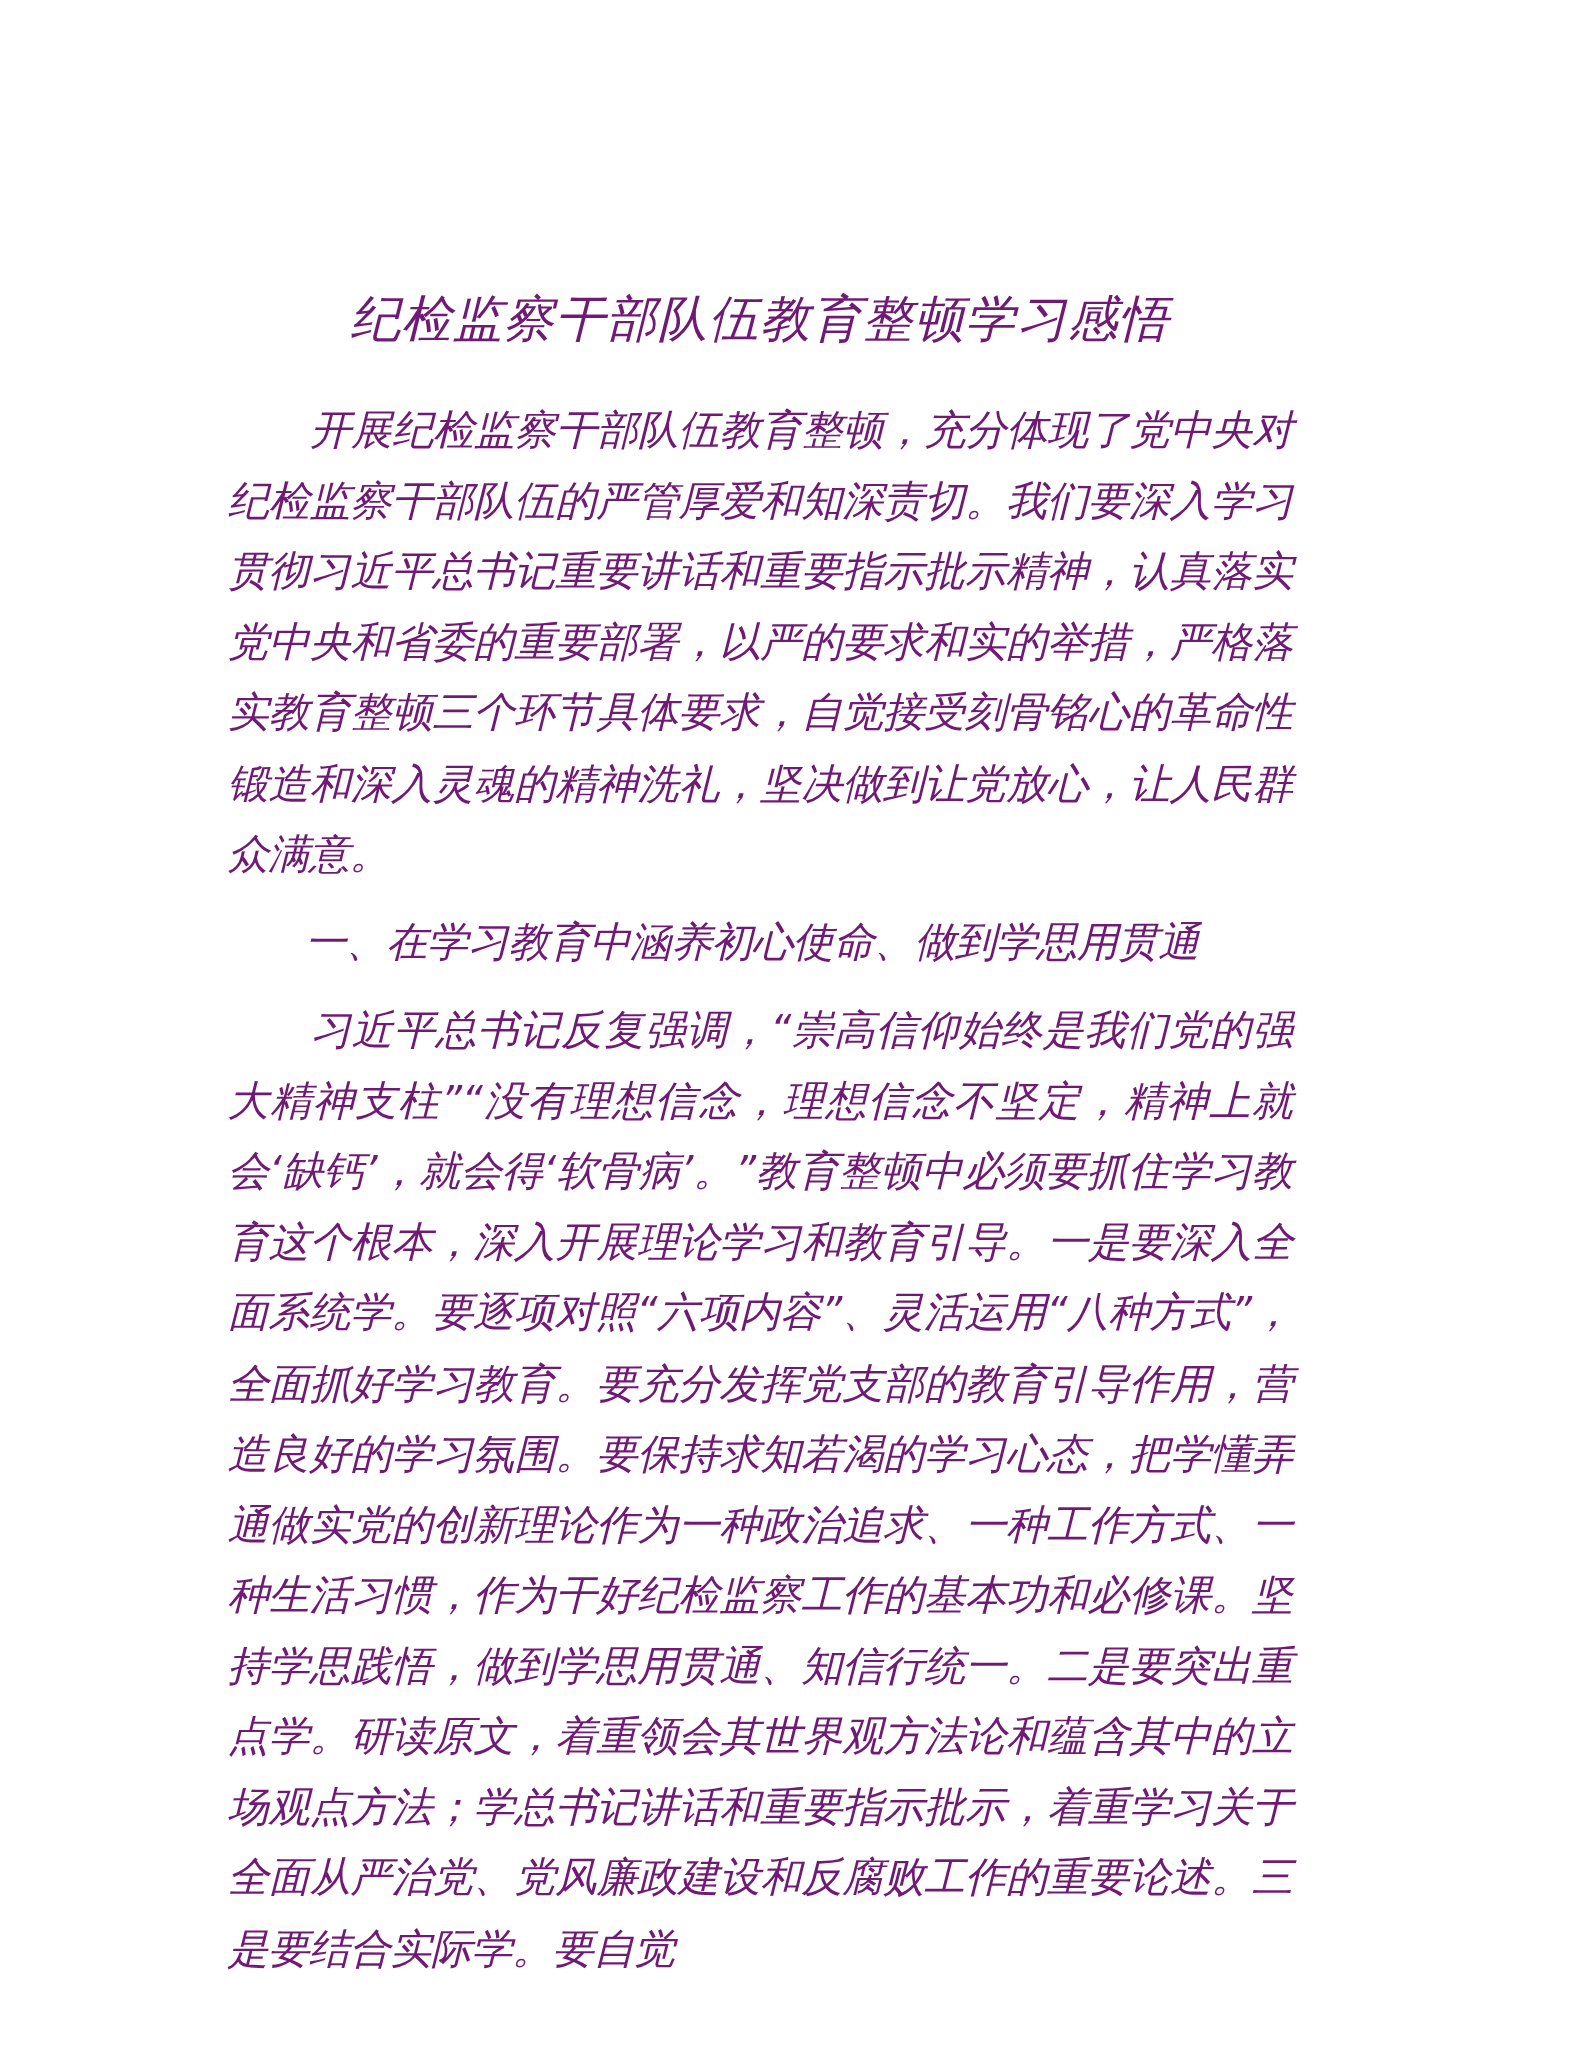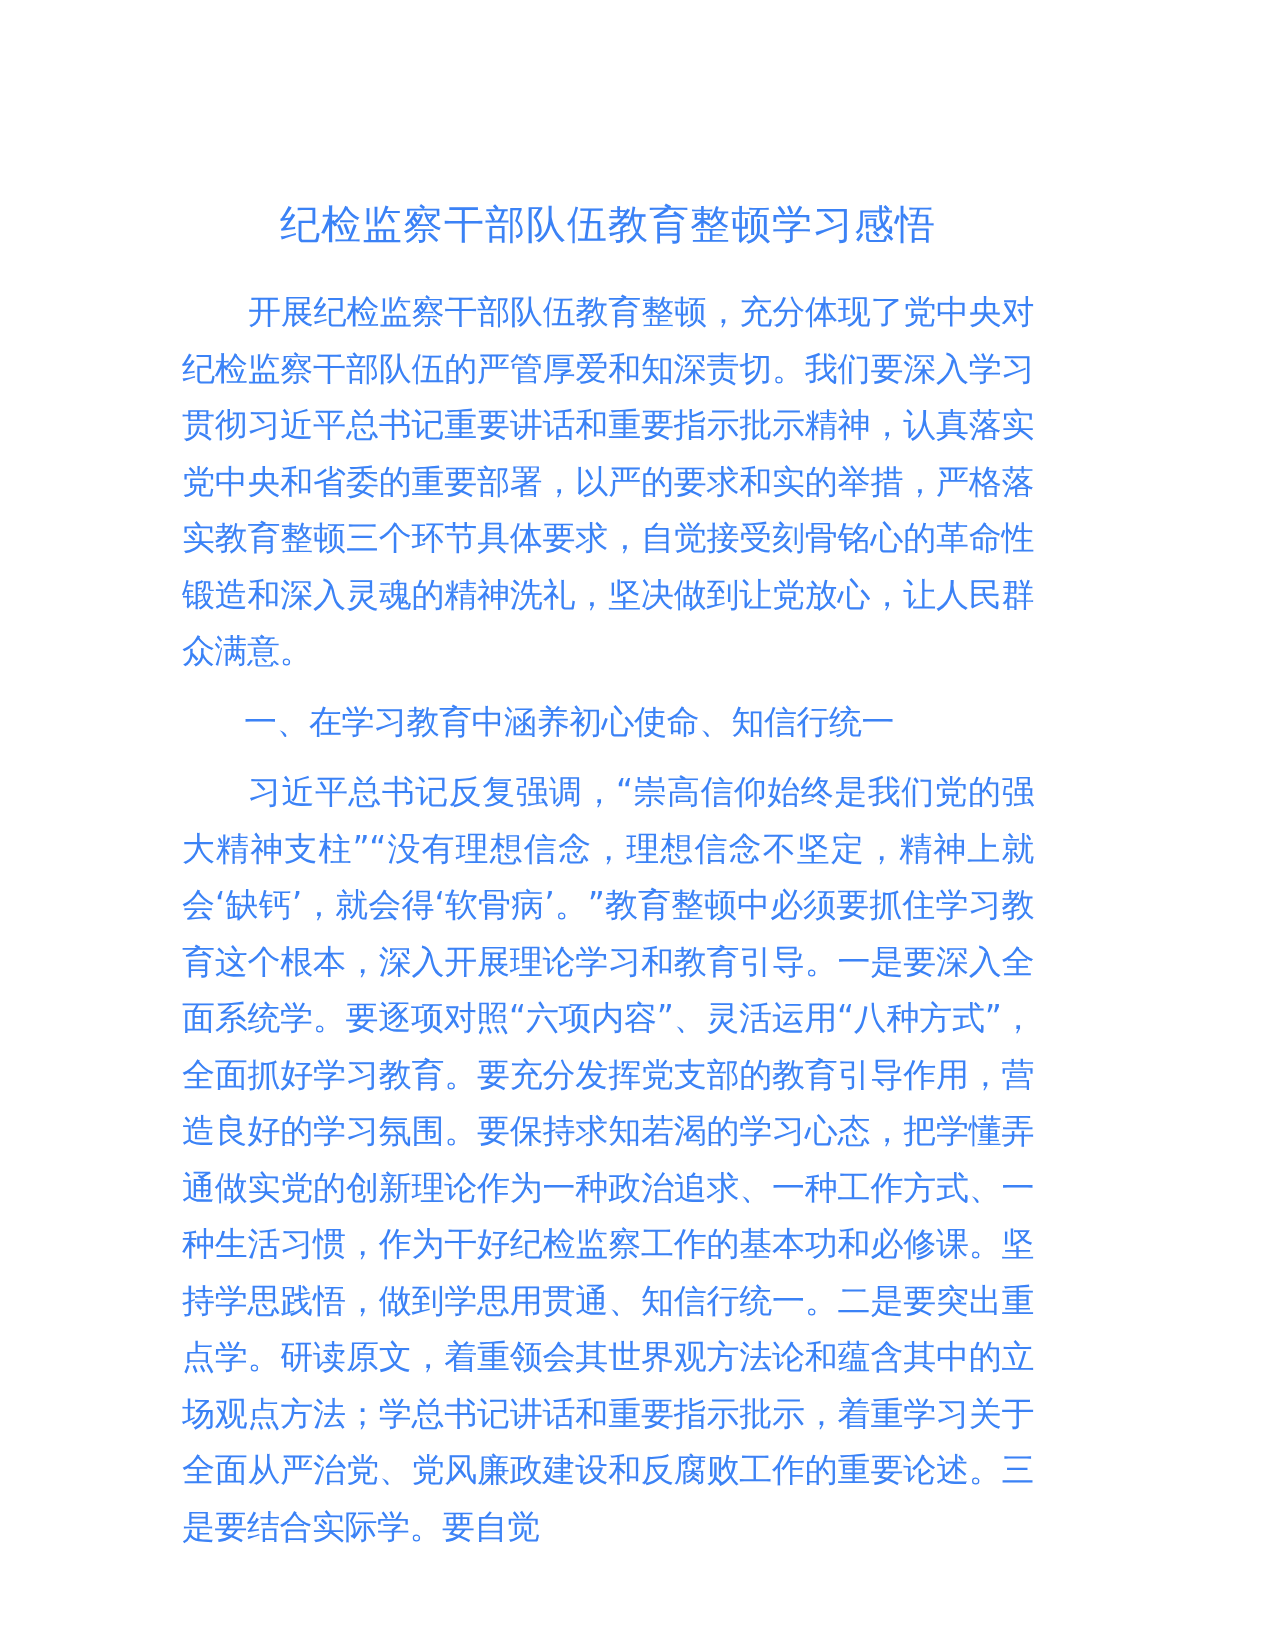--- a/index.html
+++ b/index.html
@@ -1,23 +1,24 @@
 <!DOCTYPE html>
 <html><head>
   <meta charset="utf-8">
   <style>
     html, body { margin: 0; padding: 0; background: #ffffff; }
     body { width: 1275px; height: 1650px; position: relative; overflow: hidden; }
     .page {
       position: absolute;
       left: 178px;
-      top: 194px;
+      top: 226px;
       width: 860px;
-      color: #3b82f6;
+      color: #701a75;
       font-family: "DejaVu Sans", "Liberation Sans", sans-serif;
+      font-style: italic;
     }
     .title {
       text-align: center;
       font-size: 40px;
       line-height: 60px;
       margin: 0 0 30px 0;
       font-weight: normal;
       letter-spacing: 1px;
     }
     .para {
@@ -37,15 +38,15 @@
       text-indent: 66px;
       letter-spacing: -0.5px;
     }
   </style>
 </head>
 <body>
 
 <div class="page">
   <h1 class="title">纪检监察干部队伍教育整顿学习感悟</h1>
   <p class="para">开展纪检监察干部队伍教育整顿，充分体现了党中央对纪检监察干部队伍的严管厚爱和知深责切。我们要深入学习贯彻习近平总书记重要讲话和重要指示批示精神，认真落实党中央和省委的重要部署，以严的要求和实的举措，严格落实教育整顿三个环节具体要求，自觉接受刻骨铭心的革命性锻造和深入灵魂的精神洗礼，坚决做到让党放心，让人民群众满意。</p>
-  <p class="heading">一、在学习教育中涵养初心使命、知信行统一</p>
+  <p class="heading">一、在学习教育中涵养初心使命、做到学思用贯通</p>
   <p class="para">习近平总书记反复强调，“崇高信仰始终是我们党的强大精神支柱”“没有理想信念，理想信念不坚定，精神上就会‘缺钙’，就会得‘软骨病’。”教育整顿中必须要抓住学习教育这个根本，深入开展理论学习和教育引导。一是要深入全面系统学。要逐项对照“六项内容”、灵活运用“八种方式”，全面抓好学习教育。要充分发挥党支部的教育引导作用，营造良好的学习氛围。要保持求知若渴的学习心态，把学懂弄通做实党的创新理论作为一种政治追求、一种工作方式、一种生活习惯，作为干好纪检监察工作的基本功和必修课。坚持学思践悟，做到学思用贯通、知信行统一。二是要突出重点学。研读原文，着重领会其世界观方法论和蕴含其中的立场观点方法；学总书记讲话和重要指示批示，着重学习关于全面从严治党、党风廉政建设和反腐败工作的重要论述。三是要结合实际学。要自觉</p>
 </div>
 
 </body></html>

